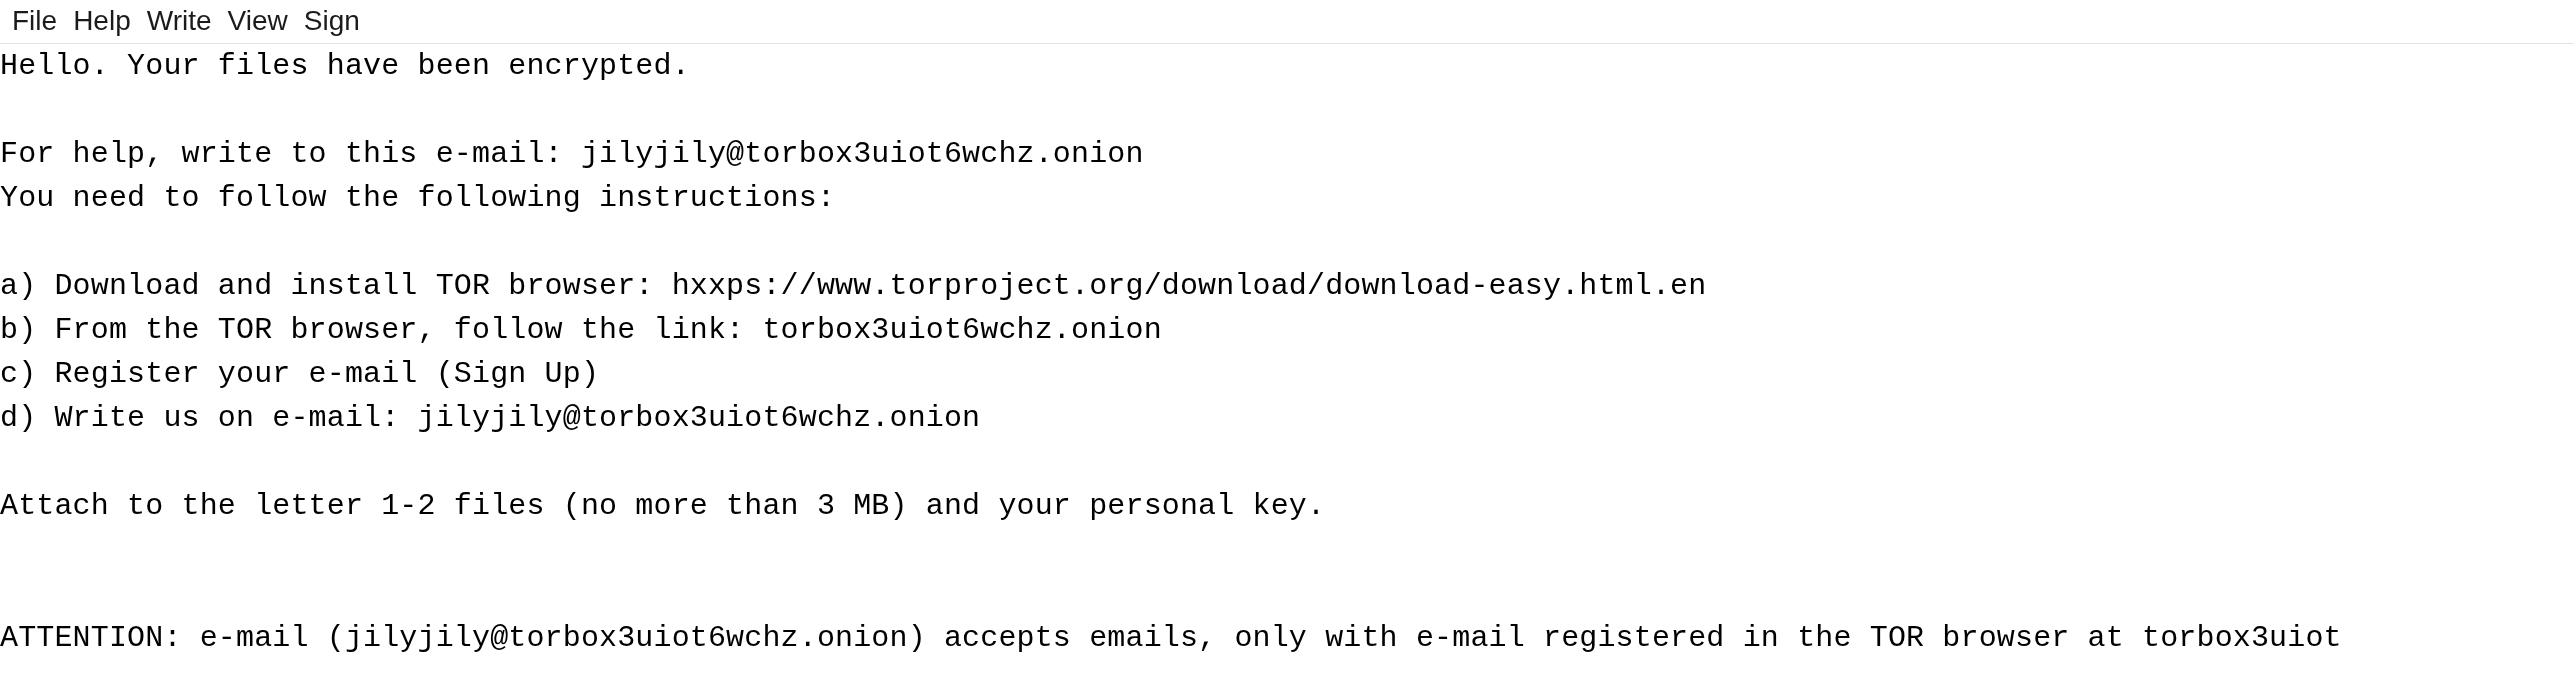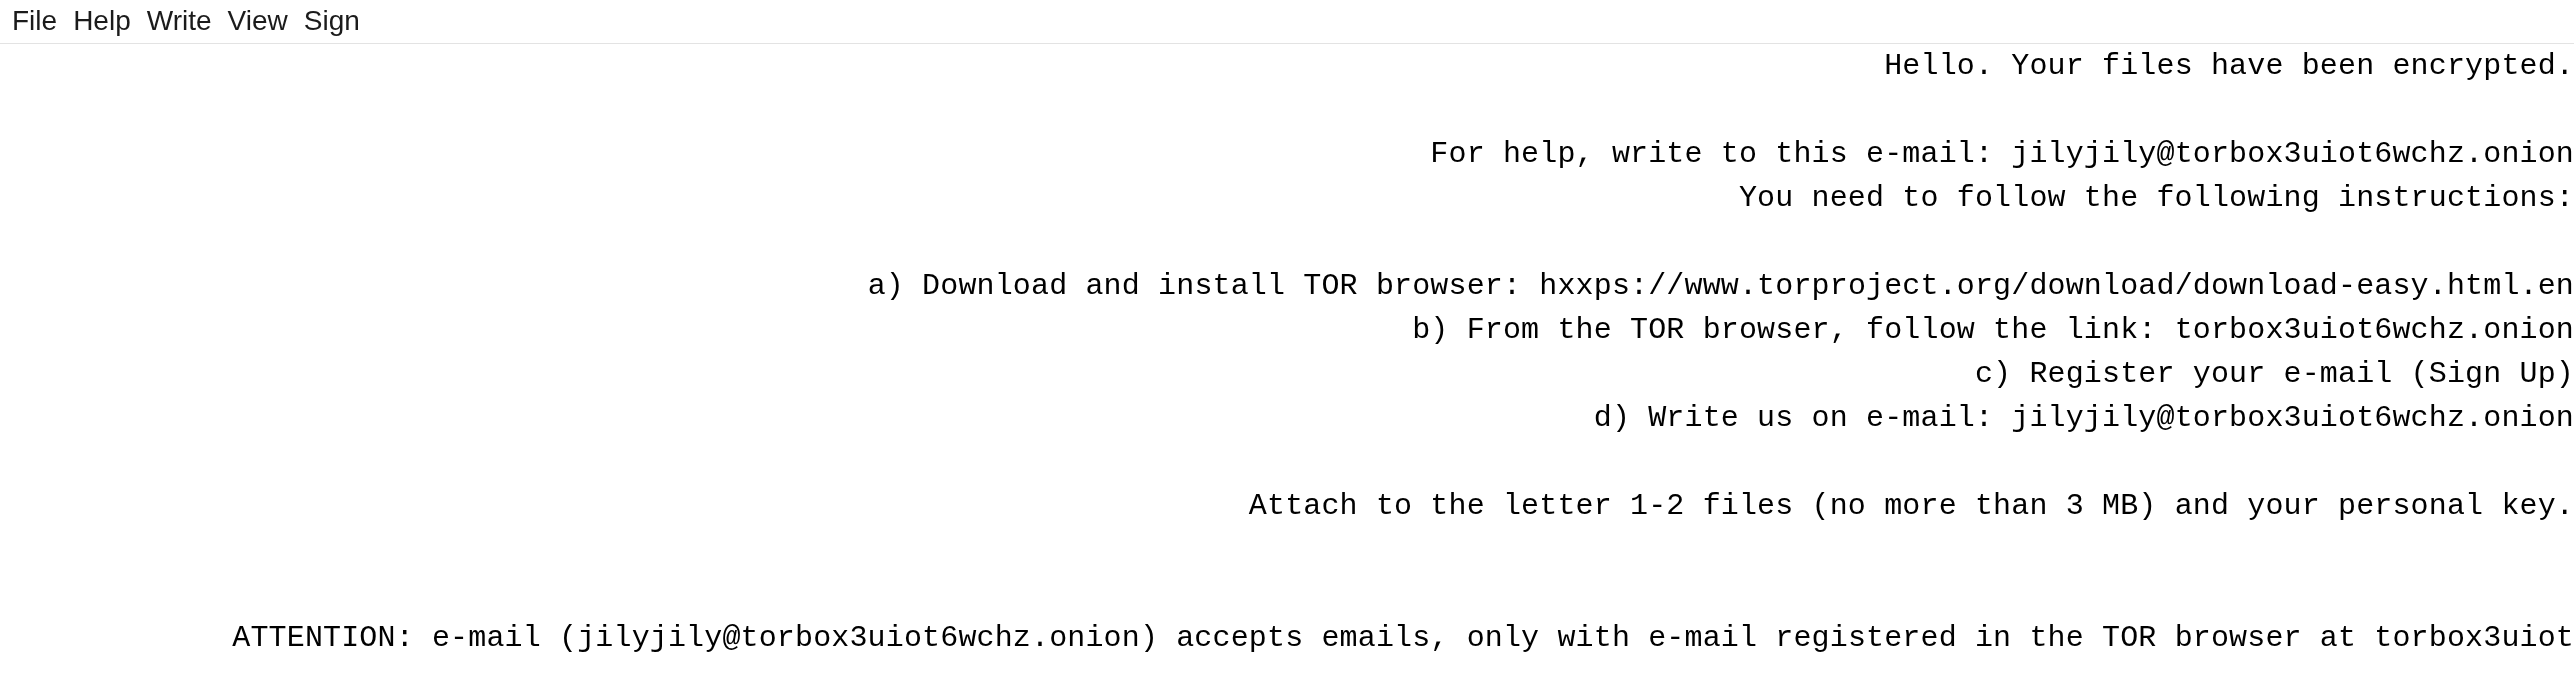--- a/index.html
+++ b/index.html
@@ -43,21 +43,20 @@
     cursor: default;
   }
   
   #editor {
     flex: 1 1 auto;
     background: #ffffff;
     overflow: hidden;
     position: relative;
     padding: 0;
     margin: 0;
-    text-align: right;
   }
   #doc {
     font-family: "Liberation Mono", "DejaVu Sans Mono", monospace;
     font-size: 30px;
     line-height: 44px;
     color: #000000;
     white-space: pre;
     margin: 0;
     padding: 0 0 0 0;
     letter-spacing: 0.15px;

